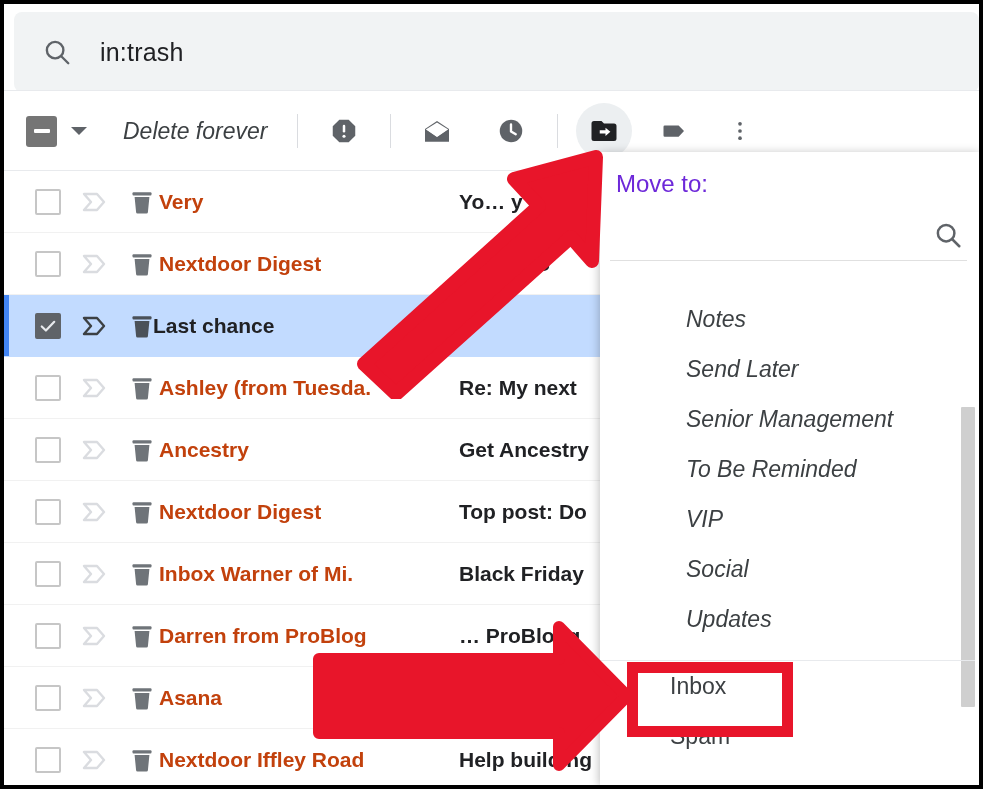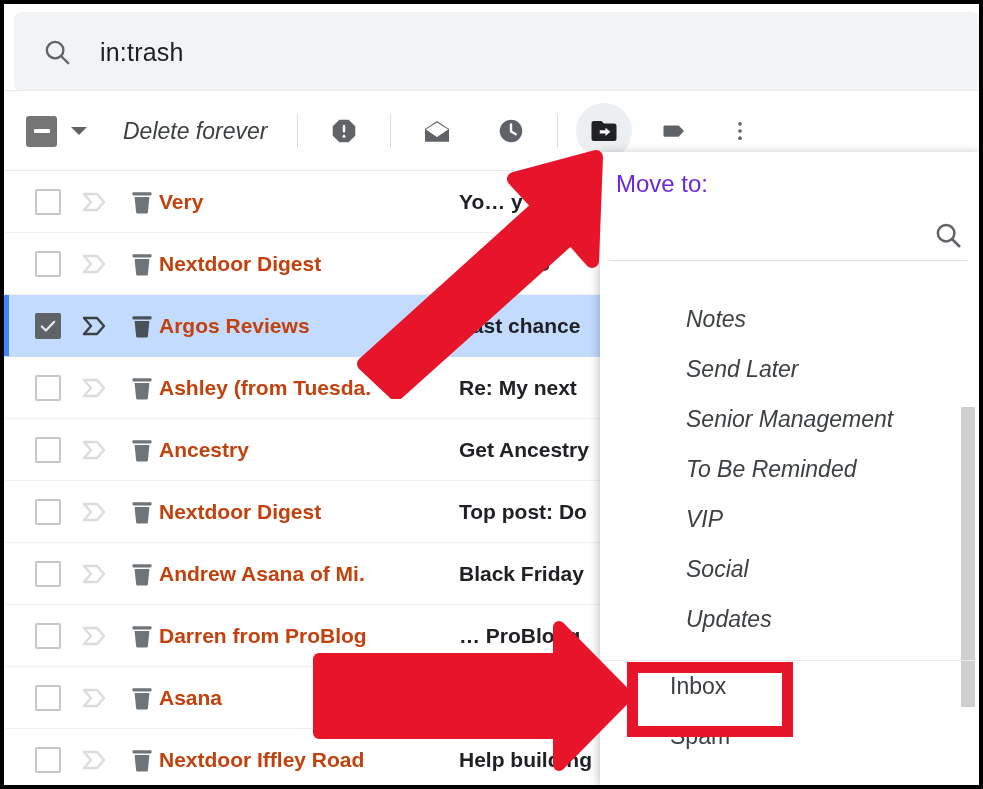--- a/index.html
+++ b/index.html
@@ -432,21 +432,20 @@
             <path d="M4.5 12.5l5 5 10-10.5" stroke="#e8eaed" stroke-width="2.6" fill="none" stroke-linecap="round" stroke-linejoin="round"></path>
           </svg>
         </div>
         <span class="imp"><svg viewBox="0 0 26 22" width="26" height="22">
             <path d="M3 3h13l7 8-7 8H3l7-8-7-8z" fill="none" stroke="#3c4043" stroke-width="2.4" stroke-linejoin="round"></path>
           </svg></span>
         <span class="trash"><svg viewBox="0 0 22 24" width="22" height="24">
             <rect x="1.5" y="2.2" width="19" height="3.4" rx="1" fill="#4a5159"></rect>
             <path d="M3.6 7h14.8l-1.5 15.2a1.4 1.4 0 0 1-1.4 1.3H6.5a1.4 1.4 0 0 1-1.4-1.3L3.6 7z" fill="#4a5159"></path>
           </svg></span>
-        <span class="sender">Argos Reviews</span>
         <span class="subject">Last chance</span>
       </div>
       <div class="row">
         <div class="row-cb"></div>
         <span class="imp"><svg viewBox="0 0 26 22" width="26" height="22">
             <path d="M3 3h13l7 8-7 8H3l7-8-7-8z" fill="none" stroke="#dadce0" stroke-width="2.4" stroke-linejoin="round"></path>
           </svg></span>
         <span class="trash"><svg viewBox="0 0 22 24" width="22" height="24">
             <rect x="1.5" y="2.2" width="19" height="3.4" rx="1" fill="#6f7479"></rect>
             <path d="M3.6 7h14.8l-1.5 15.2a1.4 1.4 0 0 1-1.4 1.3H6.5a1.4 1.4 0 0 1-1.4-1.3L3.6 7z" fill="#6f7479"></path>
@@ -480,21 +479,21 @@
       </div>
       <div class="row">
         <div class="row-cb"></div>
         <span class="imp"><svg viewBox="0 0 26 22" width="26" height="22">
             <path d="M3 3h13l7 8-7 8H3l7-8-7-8z" fill="none" stroke="#dadce0" stroke-width="2.4" stroke-linejoin="round"></path>
           </svg></span>
         <span class="trash"><svg viewBox="0 0 22 24" width="22" height="24">
             <rect x="1.5" y="2.2" width="19" height="3.4" rx="1" fill="#6f7479"></rect>
             <path d="M3.6 7h14.8l-1.5 15.2a1.4 1.4 0 0 1-1.4 1.3H6.5a1.4 1.4 0 0 1-1.4-1.3L3.6 7z" fill="#6f7479"></path>
           </svg></span>
-        <span class="sender">Andrew Asana of Mi.</span>
+        <span class="sender">Inbox Warner of Mi.</span>
         <span class="subject">Black Friday</span>
       </div>
       <div class="row">
         <div class="row-cb"></div>
         <span class="imp"><svg viewBox="0 0 26 22" width="26" height="22">
             <path d="M3 3h13l7 8-7 8H3l7-8-7-8z" fill="none" stroke="#dadce0" stroke-width="2.4" stroke-linejoin="round"></path>
           </svg></span>
         <span class="trash"><svg viewBox="0 0 22 24" width="22" height="24">
             <rect x="1.5" y="2.2" width="19" height="3.4" rx="1" fill="#6f7479"></rect>
             <path d="M3.6 7h14.8l-1.5 15.2a1.4 1.4 0 0 1-1.4 1.3H6.5a1.4 1.4 0 0 1-1.4-1.3L3.6 7z" fill="#6f7479"></path>

